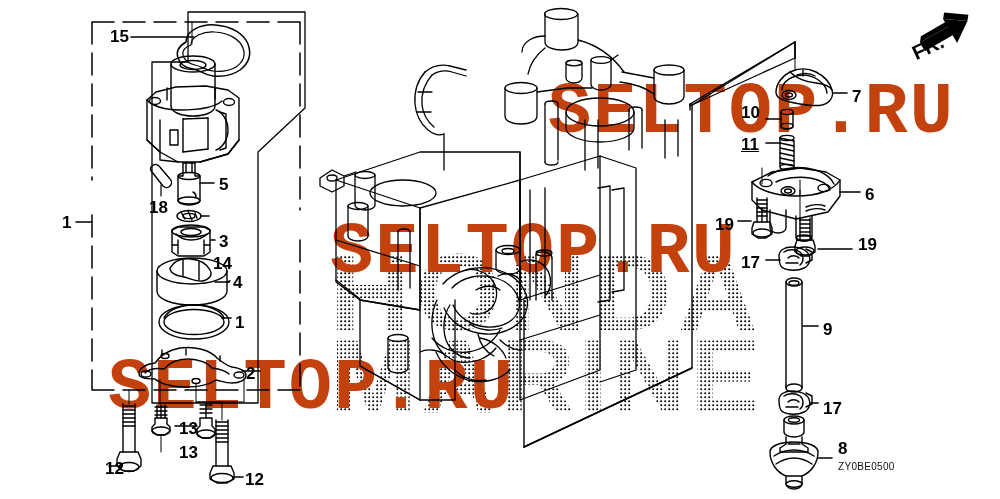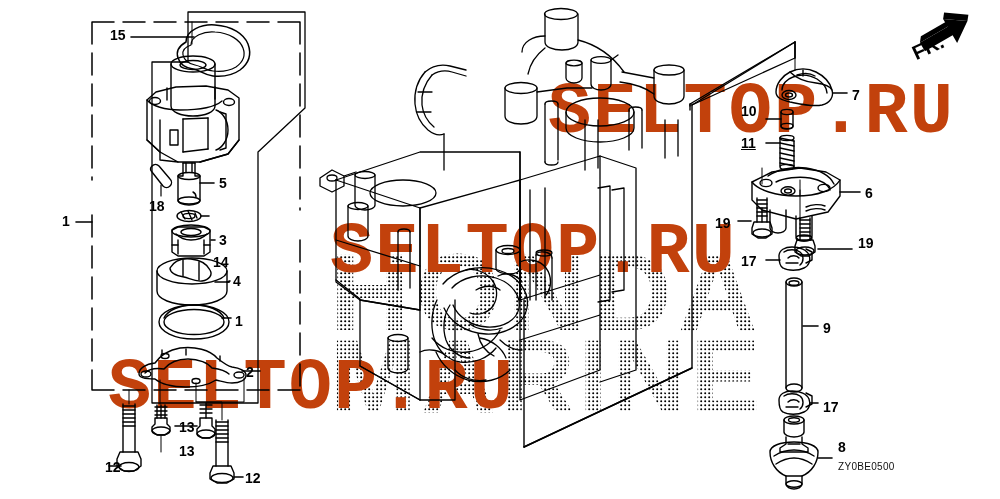--- a/index.html
+++ b/index.html
@@ -52,21 +52,21 @@
     left: 912px;
     top: 36px;
     font-size: 20px;
     font-weight: bold;
     color: #000;
     transform: rotate(-25deg);
     font-family: "Liberation Sans", sans-serif;
   }
   .callout {
     position: absolute;
-    font-size: 14px;
+    font-size: 17px;
     font-weight: bold;
     color: #000;
     font-family: "Liberation Sans", sans-serif;
     line-height: 1;
   }
 </style>
 </head>
 <body>
 
 <div id="stage">

